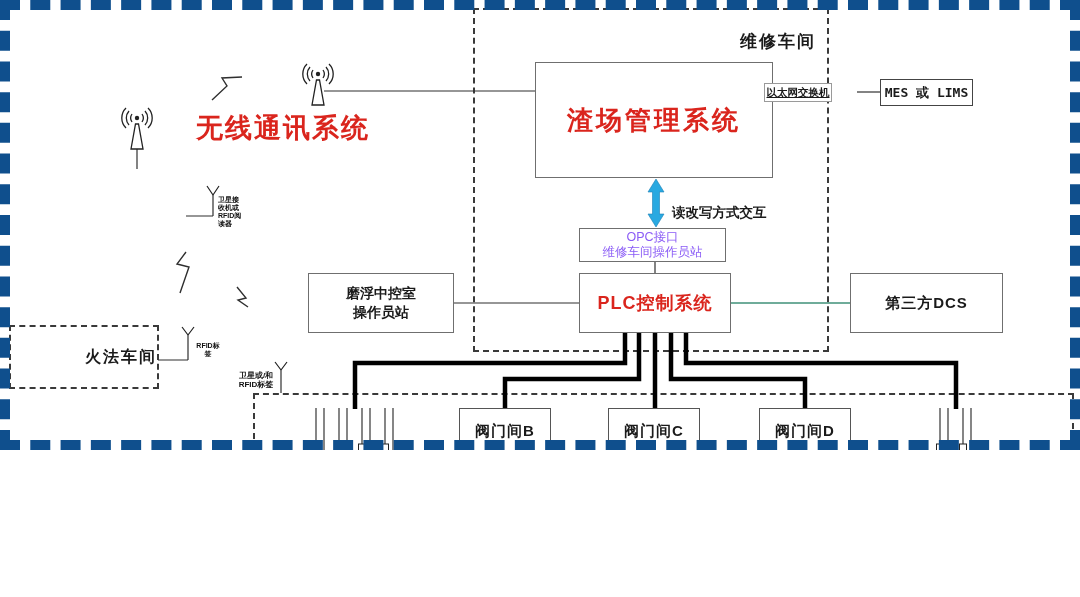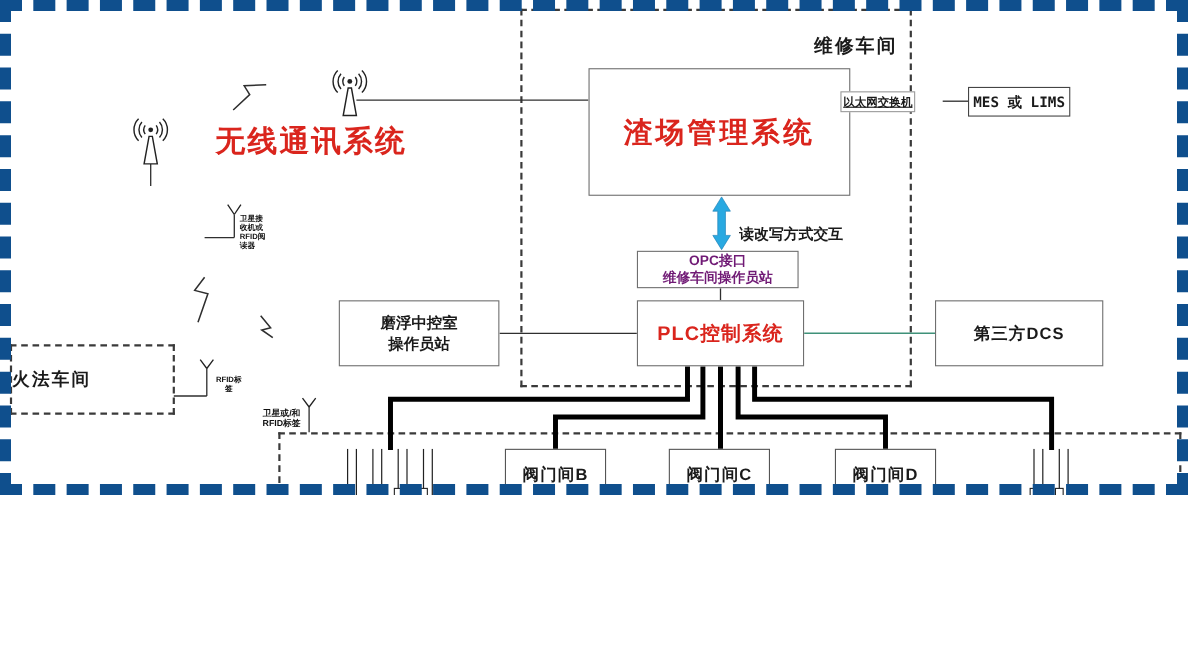--- a/index.html
+++ b/index.html
@@ -9,21 +9,21 @@
   }
   #frame{position:absolute;inset:0;border:10px dashed #0f4f8d;z-index:60;pointer-events:none;}
   #wires{position:absolute;left:0;top:0;z-index:5;}
   .dashbox{position:absolute;border:2px dashed #3a3a3a;background:transparent;z-index:1;}
   .solidbox{
     position:absolute;border:1.5px solid #6f6f6f;background:#fff;z-index:10;
     display:flex;flex-direction:column;align-items:center;justify-content:center;
     text-align:center;box-sizing:border-box;
   }
   .red{color:#da251d;font-weight:bold;}
-  .bluetxt{color:#701a75;font-weight:bold;}
+  .bluetxt{color:#8b5cf6;font-weight:normal;}
   .lbl{position:absolute;z-index:12;}
   .tiny{font-size:7px;line-height:8px;color:#111;z-index:12;position:absolute;font-weight:bold;}
   .vroom{position:absolute;top:408px;height:150px;z-index:10;}
   .vroom-box{
     height:46px;border:1.5px solid #555;background:#fff;box-sizing:border-box;
     display:flex;align-items:center;justify-content:center;
     font-size:15px;font-weight:bold;letter-spacing:1px;
   }
   .vcols{display:flex;justify-content:center;}
   .vcol{position:relative;width:23px;height:102px;}
@@ -93,21 +93,21 @@
       <path d="M188,335 L182,327 M188,335 L194,327"></path>
       <path d="M281,370 L275,362 M281,370 L287,362"></path>
     </g>
 
     <polygon points="656,179 648,192 652.5,192 652.5,214 648,214 656,227 664,214 659.5,214 659.5,192 664,192" fill="#29a9e1" stroke="#1b7fb5" stroke-width="0.6"></polygon>
   </svg>
 
   <div class="lbl" style="left:740px;top:30px;font-size:17px;font-weight:bold;letter-spacing:2px;">维修车间</div>
   <div class="lbl" style="left:1000px;top:547px;font-size:18px;font-weight:bold;letter-spacing:5px;">渣场</div>
 
-  <div class="dashbox" style="left:9px;top:313px;width:146px;height:60px;display:flex;align-items:center;justify-content:flex-start;">
+  <div class="dashbox" style="left:9px;top:325px;width:146px;height:60px;display:flex;align-items:center;justify-content:flex-end;">
     <span style="font-size:16px;font-weight:bold;letter-spacing:2px;">火法车间</span>
   </div>
 
   <div class="lbl red" style="left:196px;top:110px;font-size:27px;letter-spacing:2px;">无线通讯系统</div>
 
   <div class="solidbox" style="left:535px;top:62px;width:238px;height:116px;">
     <span class="red" style="font-size:26px;letter-spacing:3px;">渣场管理系统</span>
   </div>
 
   <div class="solidbox" style="left:764px;top:83px;width:68px;height:19px;border-color:#9a9a9a;text-decoration:underline;">

